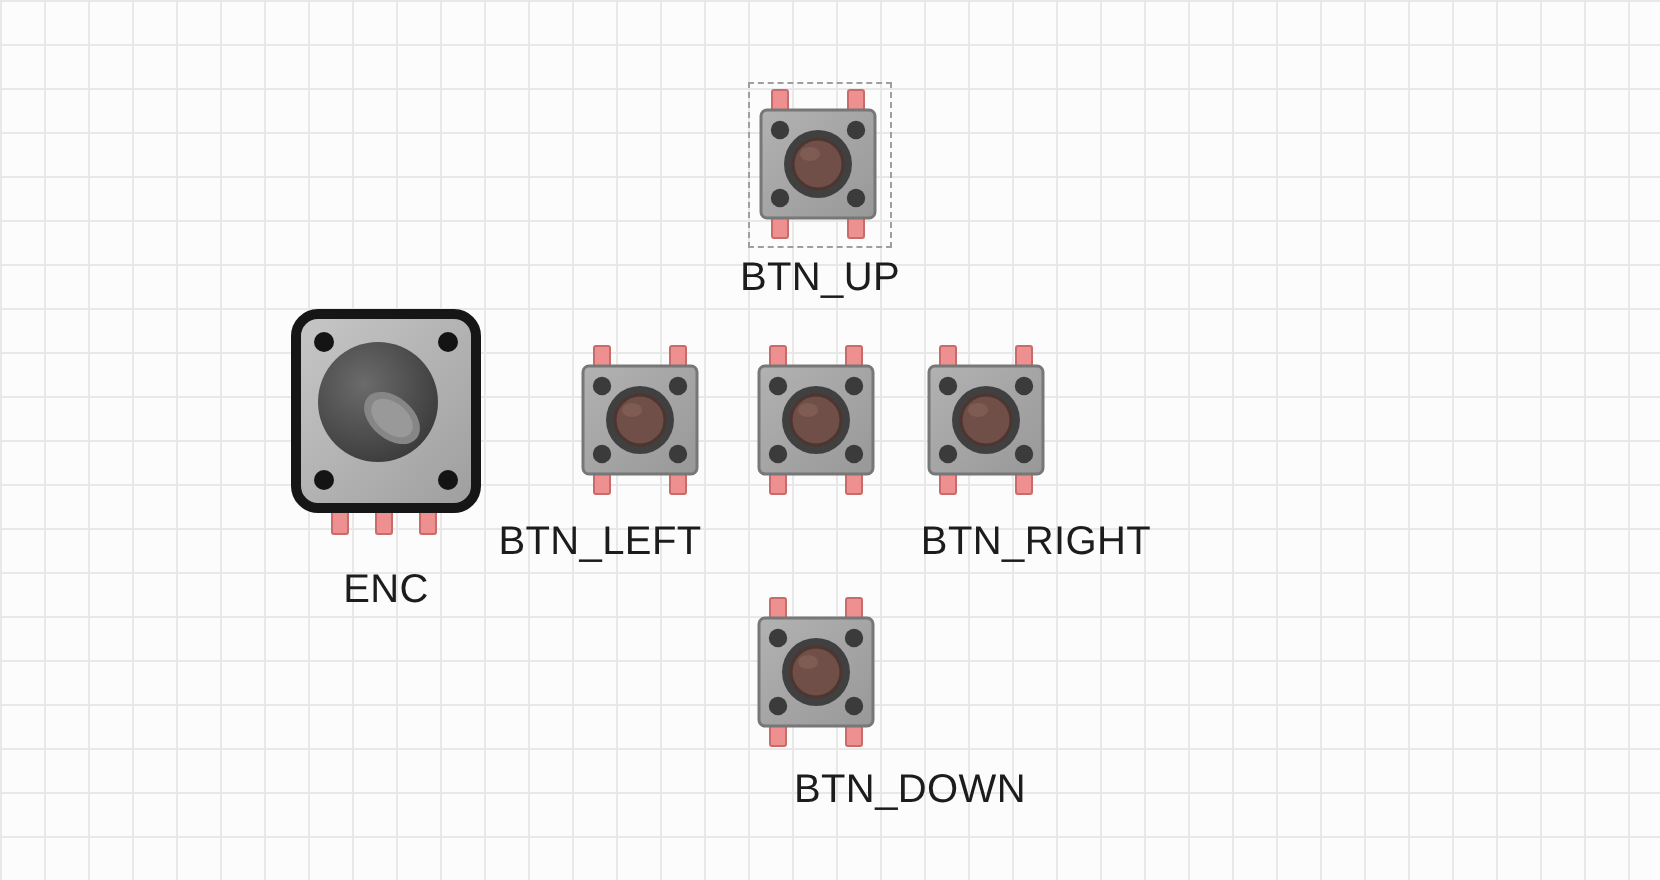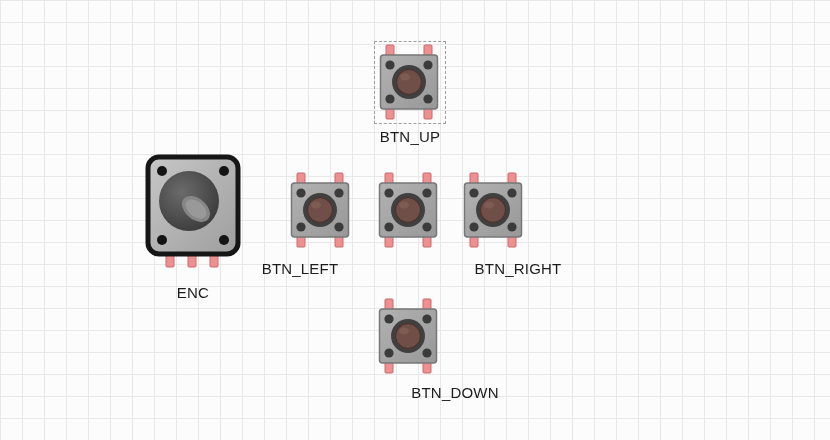--- a/index.html
+++ b/index.html
@@ -25,21 +25,21 @@
     position: absolute;
   }
   .part svg {
     display: block;
   }
   .label {
     position: absolute;
     left: 50%;
     transform: translateX(-50%);
     white-space: nowrap;
-    font-size: 15px;
+    font-size: 20px;
     color: #1c1c1c;
     letter-spacing: 0.2px;
     text-align: right;
   }
   .selection {
     position: absolute;
     left: 374px;
     top: 41px;
     width: 70px;
     height: 81px;

